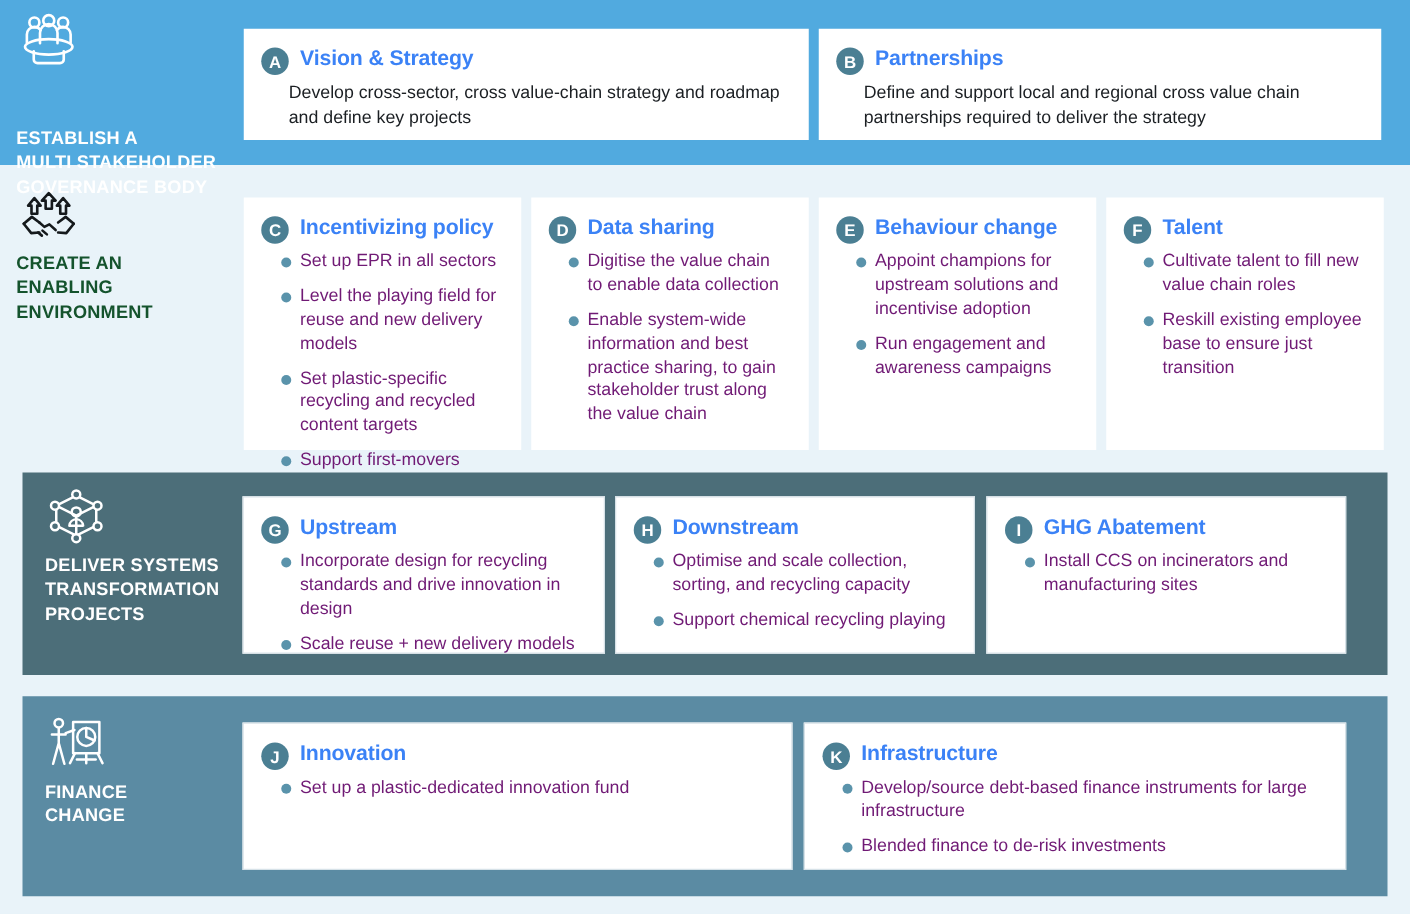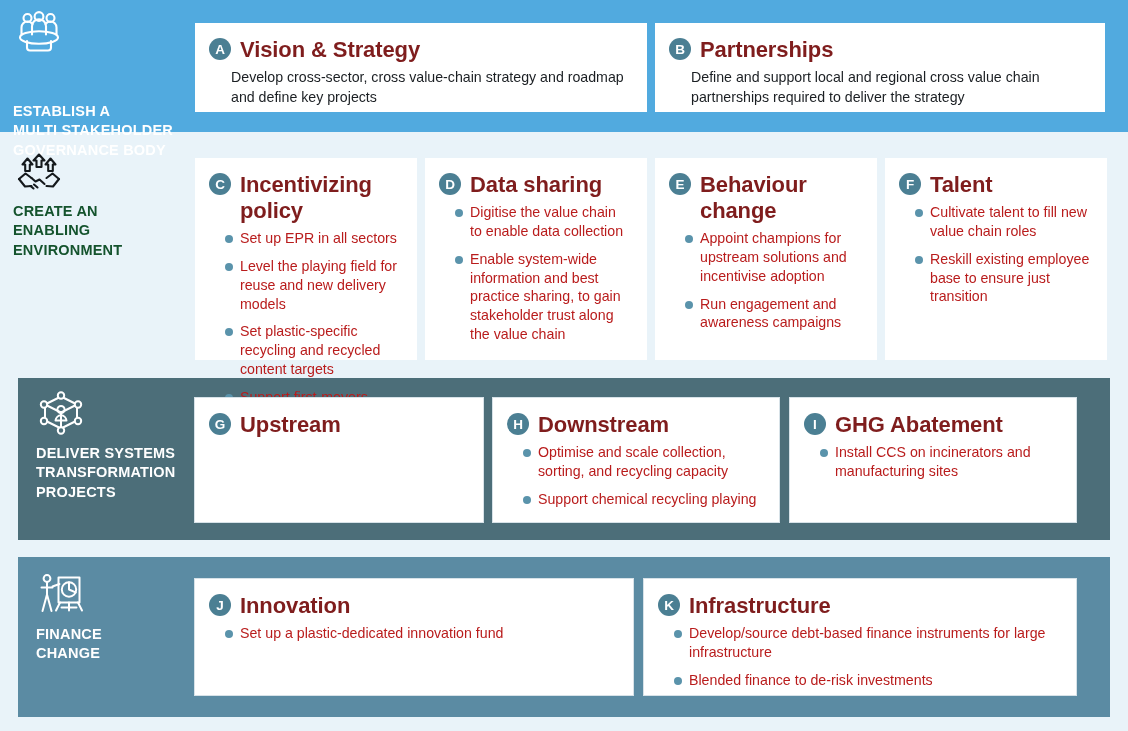--- a/index.html
+++ b/index.html
@@ -61,34 +61,34 @@
   .card-head { display: flex; align-items: flex-start; gap: 9px; margin-bottom: 4px; }
   .badge {
     flex: 0 0 auto;
     width: 22px; height: 22px; border-radius: 50%;
     background: #4b7f93; color: #fff;
     font-weight: bold; font-size: 13.5px;
     display: flex; align-items: center; justify-content: center;
     margin-top: 1px;
   }
   .card-title {
-    font-size: 22px; font-weight: bold; color: #7f1d1d;
+    font-size: 17px; font-weight: bold; color: #3b82f6;
     line-height: 1.18; letter-spacing: -.1px;
   }
   .card-desc {
     font-size: 14.2px; color: #1b1f23; line-height: 1.42;
     margin-left: 22px; margin-top: 3px;
   }
 
   ul.bullets { list-style: none; margin: 5px 0 0 0; }
   ul.bullets li {
     position: relative;
     padding-left: 31px;
     font-size: 14.2px;
-    color: #b91c1c;
+    color: #701a75;
     line-height: 1.33;
     margin-bottom: 9px;
   }
   ul.bullets li:last-child { margin-bottom: 0; }
   ul.bullets li .dot {
     position: absolute; left: 16px; top: 6px;
     width: 8px; height: 8px; border-radius: 50%;
     background: #5a93ab;
   }
 
@@ -262,20 +262,24 @@
       <li><span class="dot"></span><span>Cultivate talent to fill new value chain roles</span></li>
       <li><span class="dot"></span><span>Reskill existing employee base to ensure just transition</span></li>
     </ul>
   </div>
 
   <div class="card bordered" id="card-G">
     <div class="card-head">
       <span class="badge">G</span>
       <span class="card-title">Upstream</span>
     </div>
+    <ul class="bullets">
+      <li><span class="dot"></span><span>Incorporate design for recycling standards and drive innovation in design</span></li>
+      <li><span class="dot"></span><span>Scale reuse + new delivery models</span></li>
+    </ul>
   </div>
 
   <div class="card bordered" id="card-H">
     <div class="card-head">
       <span class="badge">H</span>
       <span class="card-title">Downstream</span>
     </div>
     <ul class="bullets">
       <li><span class="dot"></span><span>Optimise and scale collection, sorting, and recycling capacity</span></li>
       <li><span class="dot"></span><span>Support chemical recycling playing</span></li>

